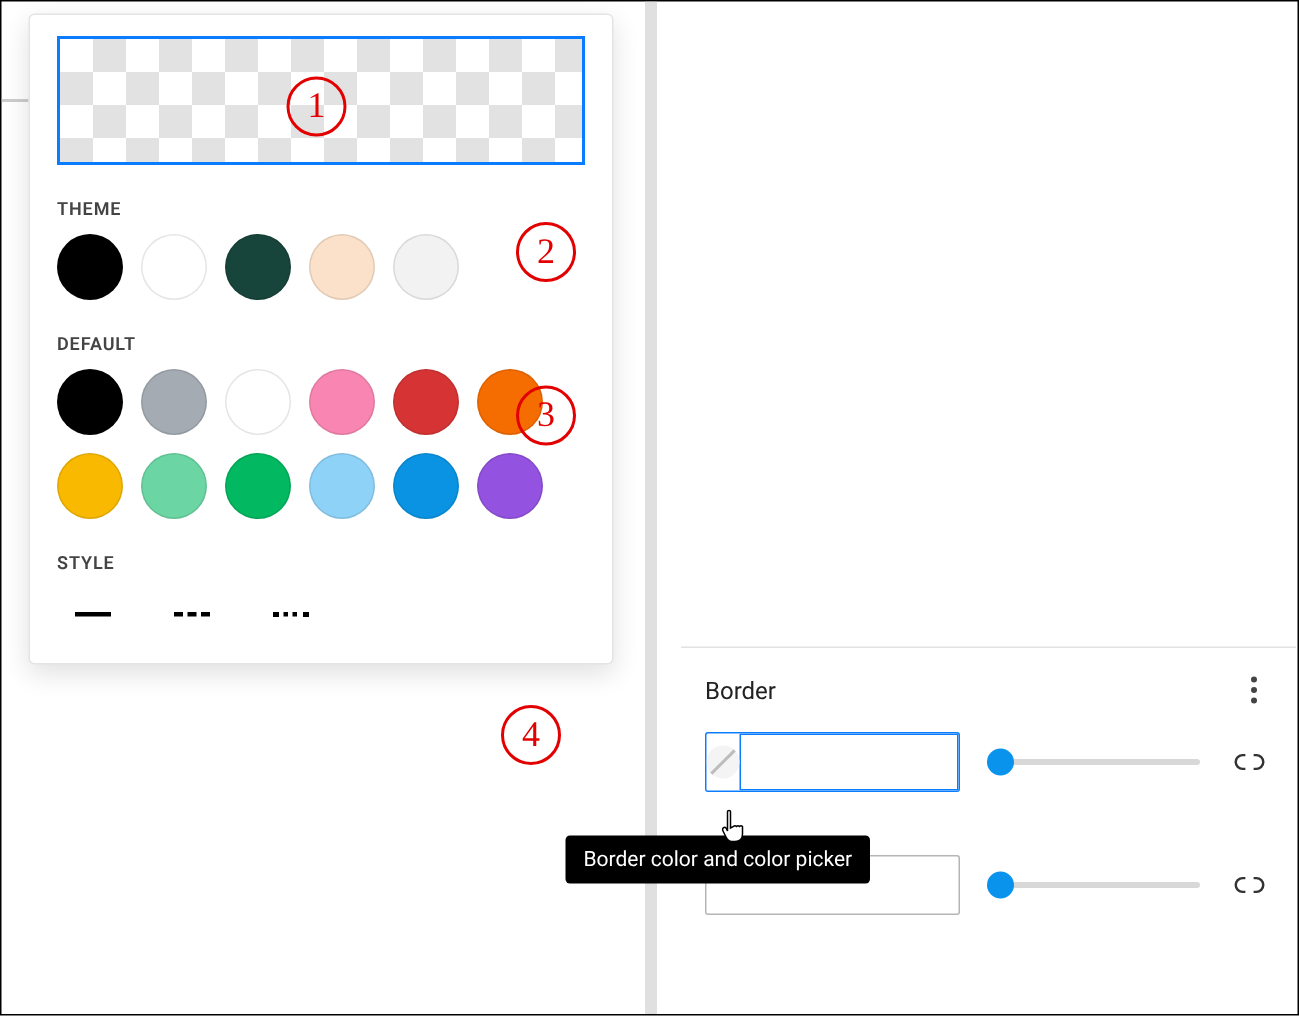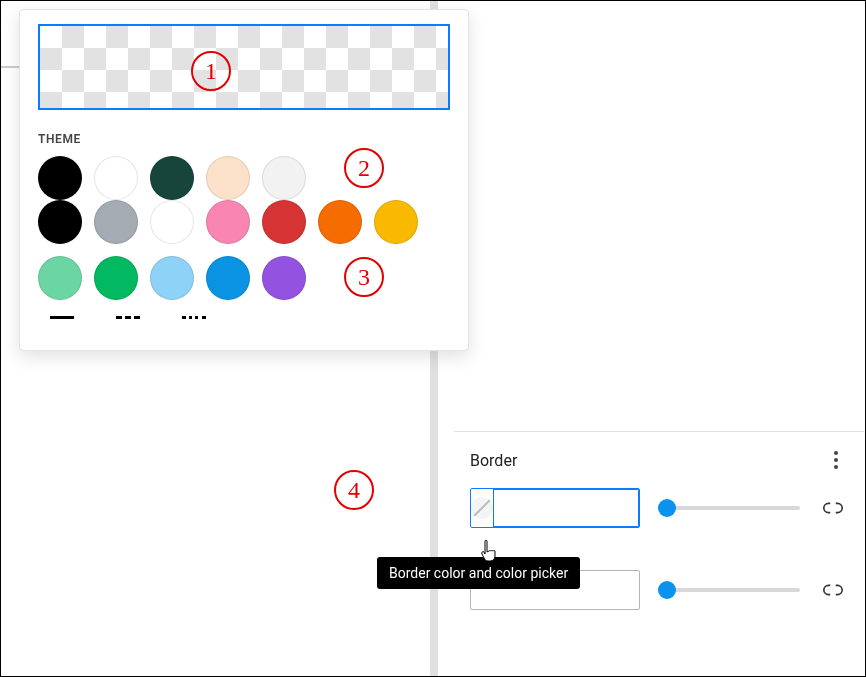--- a/index.html
+++ b/index.html
@@ -27,21 +27,21 @@
     width: 18px;
     height: 2px;
     background: #ccc;
   }
 
   
   .popover {
     position: absolute;
     left: 18px;
     top: 8px;
-    width: 450px;
+    width: 390px;
     background: #fff;
     border: 1px solid #e4e4e4;
     border-radius: 4px;
     box-shadow: 0 6px 18px rgba(0,0,0,0.12);
     padding: 14px 18px 24px 18px;
   }
   .preview {
     width: 100%;
     height: 86px;
     border: 2px solid #0a7cff;
@@ -216,35 +216,37 @@
 
   <div class="section-label">THEME</div>
   <div class="swatches" id="theme-swatches">
       <div class="swatch" style="background: rgb(0, 0, 0);"></div>
       <div class="swatch" style="background: rgb(255, 255, 255);"></div>
       <div class="swatch" style="background: rgb(24, 69, 59);"></div>
       <div class="swatch" style="background: rgb(251, 225, 201);"></div>
       <div class="swatch" style="background: rgb(242, 242, 242);"></div>
     </div>
 
+  <div class="section-label">DEFAULT</div>
   <div class="swatches" id="default-swatches">
       <div class="swatch" style="background: rgb(0, 0, 0);"></div>
       <div class="swatch" style="background: rgb(164, 171, 179);"></div>
       <div class="swatch" style="background: rgb(255, 255, 255);"></div>
       <div class="swatch" style="background: rgb(249, 134, 178);"></div>
       <div class="swatch" style="background: rgb(214, 52, 52);"></div>
       <div class="swatch" style="background: rgb(245, 108, 0);"></div>
       <div class="swatch" style="background: rgb(248, 185, 0);"></div>
       <div class="swatch" style="background: rgb(107, 214, 163);"></div>
       <div class="swatch" style="background: rgb(2, 184, 96);"></div>
       <div class="swatch" style="background: rgb(143, 210, 247);"></div>
       <div class="swatch" style="background: rgb(10, 147, 226);"></div>
       <div class="swatch" style="background: rgb(148, 82, 224);"></div>
     </div>
 
+  <div class="section-label">STYLE</div>
   <div class="style-row">
     <div class="style-opt">
         <div class="line-solid"></div>
       </div>
     <div class="style-opt">
         <div class="line-dashed"></div>
       </div>
     <div class="style-opt">
         <div class="line-dotted"></div>
       </div>

